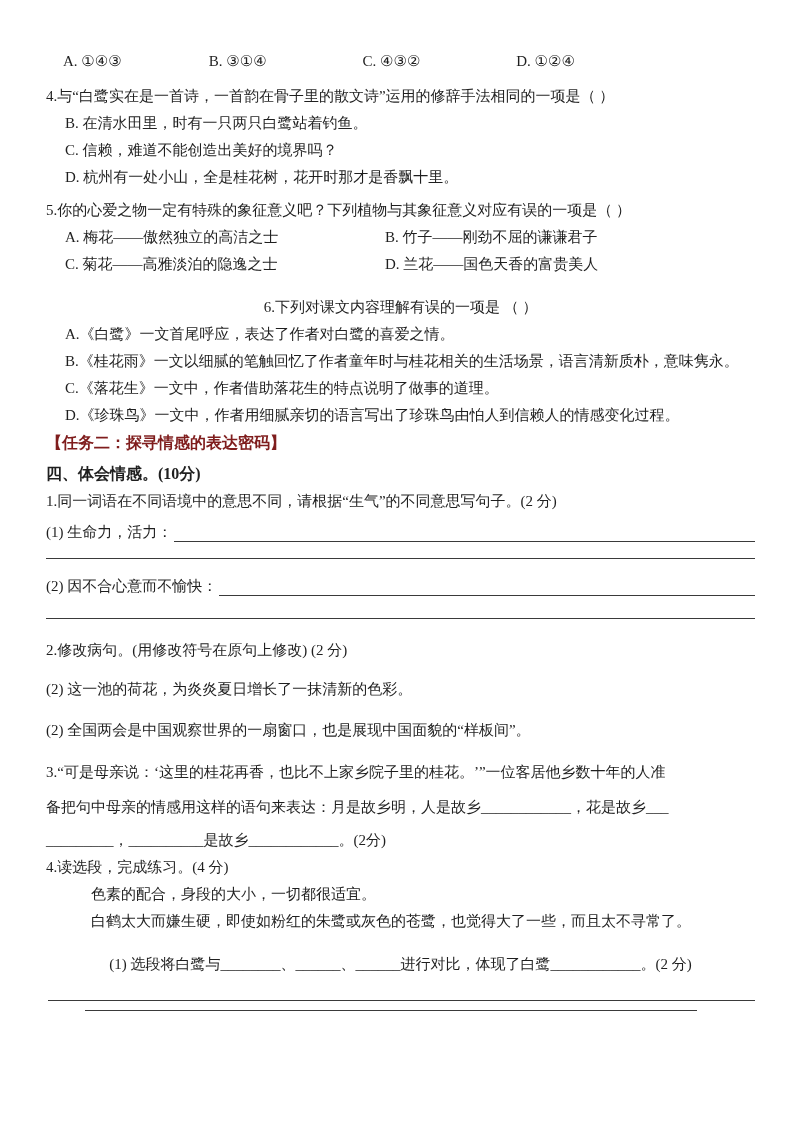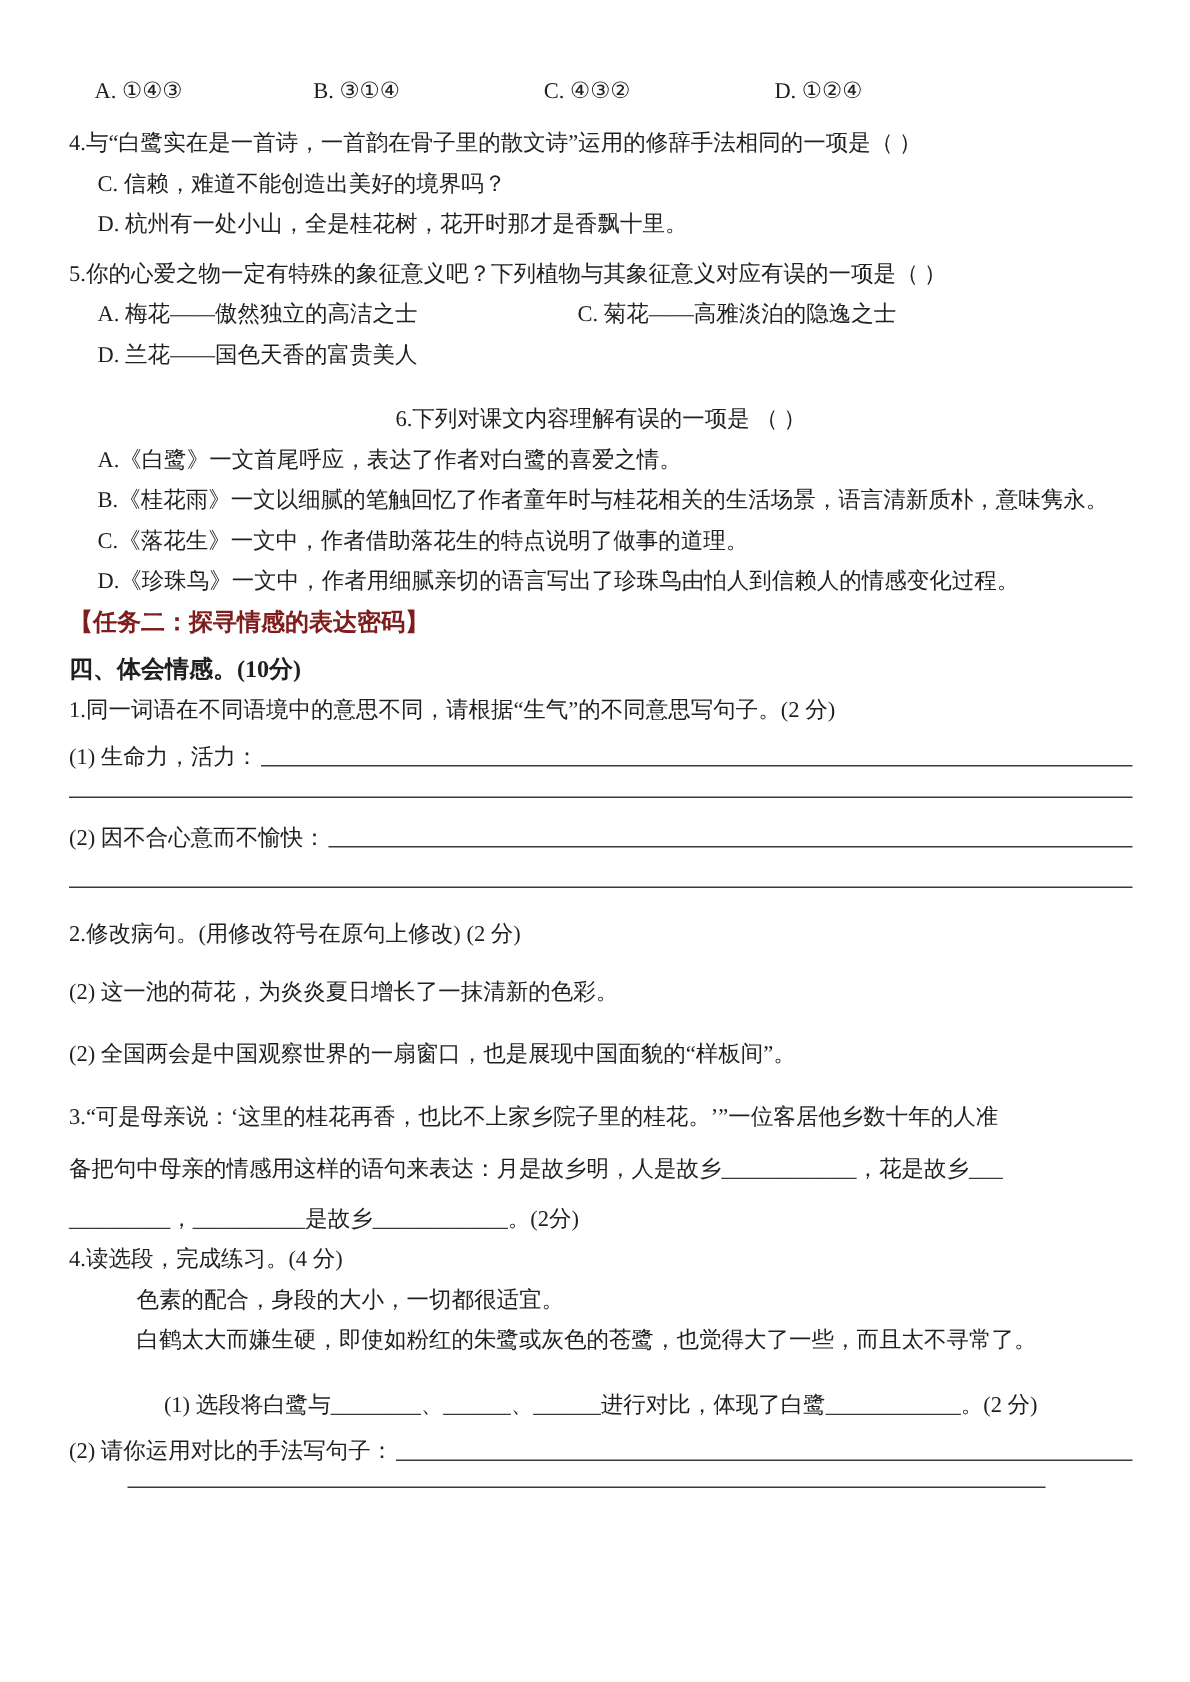--- a/index.html
+++ b/index.html
@@ -32,21 +32,21 @@
   }
   .opt {
     margin-left: 19px;
   }
   .hang {
     padding-left: 19px;
     text-indent: -19px;
   }
   .row-flex {
     display: flex;
-    align-items: flex-start;
+    align-items: center;
   }
   .abcd span {
     display: inline-block;
   }
   .abcd .c1 { margin-left: 17px; width: 142px; }
   .abcd .c2 { width: 150px; }
   .abcd .c3 { width: 150px; }
   .grid2 {
     display: grid;
     grid-template-columns: 320px 1fr;
@@ -98,26 +98,28 @@
 <div class="page">
 
   <div class="line abcd">
     <span class="c1">A. ①④③</span>
     <span class="c2">B. ③①④</span>
     <span class="c3">C. ④③②</span>
     <span class="c4">D. ①②④</span>
   </div>
 
   <div class="line mt8">4.与“白鹭实在是一首诗，一首韵在骨子里的散文诗”运用的修辞手法相同的一项是（      ）</div>
+  <div class="line opt">B. 在清水田里，时有一只两只白鹭站着钓鱼。</div>
   <div class="line opt">C. 信赖，难道不能创造出美好的境界吗？</div>
   <div class="line opt">D. 杭州有一处小山，全是桂花树，花开时那才是香飘十里。</div>
 
   <div class="line mt6">5.你的心爱之物一定有特殊的象征意义吧？下列植物与其象征意义对应有误的一项是（      ）</div>
   <div class="grid2">
     <div class="line">A. 梅花——傲然独立的高洁之士</div>
+    <div class="line">B. 竹子——刚劲不屈的谦谦君子</div>
     <div class="line">C. 菊花——高雅淡泊的隐逸之士</div>
     <div class="line">D. 兰花——国色天香的富贵美人</div>
   </div>
 
   <div class="line mt2">6.下列对课文内容理解有误的一项是 （      ）</div>
   <div class="line opt">A.《白鹭》一文首尾呼应，表达了作者对白鹭的喜爱之情。</div>
   <div class="wrapline opt hang">B.《桂花雨》一文以细腻的笔触回忆了作者童年时与桂花相关的生活场景，语言清新质朴，意味隽永。</div>
   <div class="line opt">C.《落花生》一文中，作者借助落花生的特点说明了做事的道理。</div>
   <div class="line opt">D.《珍珠鸟》一文中，作者用细腻亲切的语言写出了珍珠鸟由怕人到信赖人的情感变化过程。</div>
 
@@ -143,18 +145,17 @@
 
   <div class="line mt15">3.“可是母亲说：‘这里的桂花再香，也比不上家乡院子里的桂花。’”一位客居他乡数十年的人准</div>
   <div class="line mt8">备把句中母亲的情感用这样的语句来表达：月是故乡明，人是故乡____________，花是故乡___</div>
   <div class="line mt6">_________，__________是故乡____________。(2分)</div>
 
   <div class="line">4.读选段，完成练习。(4 分)</div>
   <div class="line indent-passage">色素的配合，身段的大小，一切都很适宜。</div>
   <div class="line indent-passage">白鹤太大而嫌生硬，即使如粉红的朱鹭或灰色的苍鹭，也觉得大了一些，而且太不寻常了。</div>
   <div class="line mt2">(1) 选段将白鹭与________、______、______进行对比，体现了白鹭____________。(2 分)</div>
   <div class="line row-flex mt4">
-    <span>(2) 请你运用对比的手法写句子：</span>
     <span class="fill-blank"></span>
   </div>
   <div class="answer-line al-3"></div>
 
 </div>
 
 </body></html>

